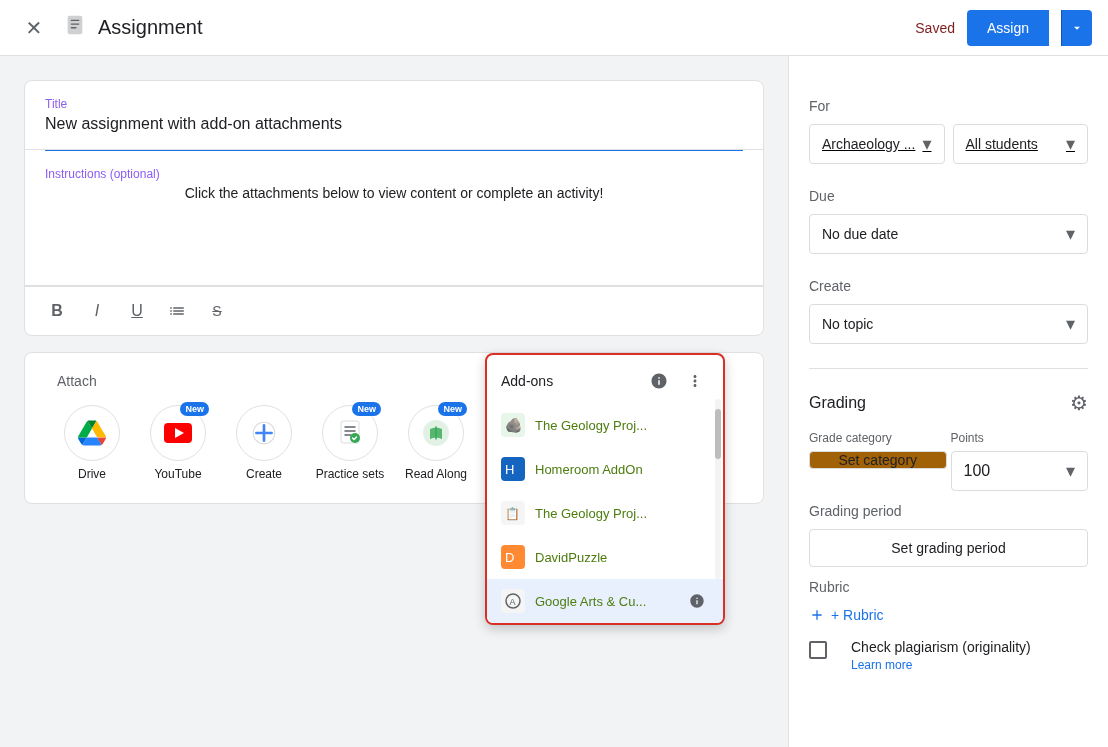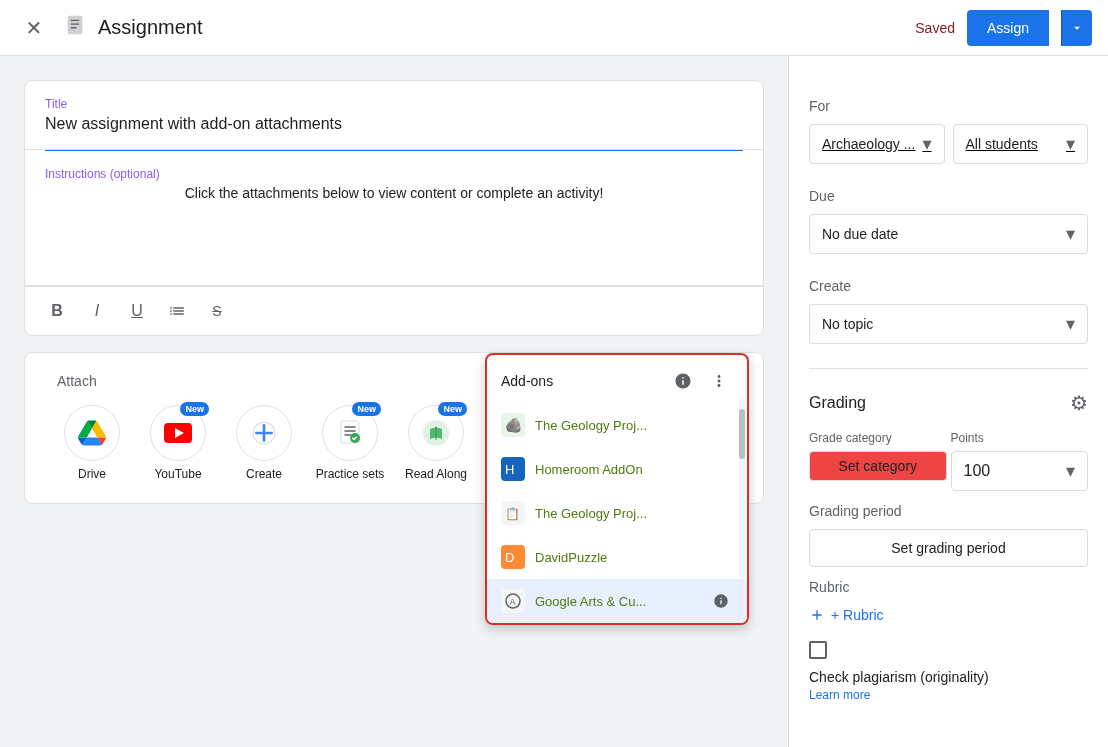--- a/index.html
+++ b/index.html
@@ -42,21 +42,21 @@
     .attach-card { background: #fff; border-radius: 8px; border: 1px solid #e0e0e0; padding: 20px; position: relative; }
     .attach-label { font-size: 14px; color: #5f6368; margin-bottom: 16px; }
     .attach-grid { display: flex; flex-wrap: wrap; gap: 16px; }
     .attach-item { display: flex; flex-direction: column; align-items: center; gap: 6px; width: 70px; cursor: pointer; position: relative; }
     .attach-icon-wrap { width: 56px; height: 56px; border-radius: 50%; border: 1px solid #e0e0e0; display: flex; align-items: center; justify-content: center; background: #fff; font-size: 24px; position: relative; }
     .attach-item-label { font-size: 12px; color: #202124; text-align: center; line-height: 1.3; }
     .new-badge { position: absolute; top: -4px; right: -4px; background: #1a73e8; color: #fff; font-size: 9px; font-weight: 600; padding: 2px 5px; border-radius: 8px; }
 
     
     .addon-popup {
-      position: absolute; left: 460px; top: 0; width: 264px; background: #fff;
+      position: absolute; left: 460px; top: 0; width: 240px; background: #fff;
       border: 2px solid #d93025; border-radius: 8px; box-shadow: 0 4px 12px rgba(0,0,0,0.2);
       z-index: 10; overflow: hidden;
     }
     .addon-header { display: flex; align-items: center; justify-content: space-between; padding: 12px 14px 8px; }
     .addon-title { font-size: 14px; font-weight: 500; color: #202124; }
     .addon-header-icons { display: flex; gap: 8px; }
     .addon-icon-btn { width: 28px; height: 28px; border-radius: 50%; border: none; background: transparent; cursor: pointer; display: flex; align-items: center; justify-content: center; color: #5f6368; font-size: 16px; }
     .addon-list { max-height: 220px; overflow-y: auto; }
     .addon-item { display: flex; align-items: center; gap: 10px; padding: 10px 14px; cursor: pointer; }
     .addon-item-icon { width: 24px; height: 24px; border-radius: 4px; flex-shrink: 0; display: flex; align-items: center; justify-content: center; font-size: 16px; }
@@ -74,32 +74,32 @@
     .dropdown-row .dropdown-field { flex: 1; }
 
     .grading-header { display: flex; align-items: center; justify-content: space-between; margin-bottom: 16px; }
     .grading-title { font-size: 16px; font-weight: 500; color: #202124; }
     .grading-gear { color: #5f6368; font-size: 20px; cursor: pointer; }
 
     .grade-row { display: flex; gap: 4px; margin-bottom: 12px; }
     .grade-col { flex: 1; }
     .grade-col-label { font-size: 12px; color: #5f6368; margin-bottom: 6px; }
 
-    .set-category-btn { width: 100%; border: 1px solid #dadce0; border-radius: 4px; padding: 6px 12px; background: #ef4444; font-size: 14px; color: #202124; text-align: center; cursor: pointer; }
+    .set-category-btn { width: 100%; border: 1px solid #dadce0; border-radius: 4px; padding: 0 12px; background: #a16207; font-size: 14px; color: #202124; text-align: center; cursor: pointer; }
 
     .points-dropdown { border: 1px solid #dadce0; border-radius: 4px; padding: 8px 12px; display: flex; align-items: center; justify-content: space-between; cursor: pointer; }
     .points-text { font-size: 16px; color: #202124; }
 
     .set-grading-btn { width: 100%; border: 1px solid #dadce0; border-radius: 4px; padding: 10px; background: #fff; font-size: 14px; color: #202124; cursor: pointer; margin-bottom: 12px; }
 
     .rubric-section { margin-bottom: 12px; }
     .rubric-title { font-size: 14px; color: #5f6368; margin-bottom: 8px; }
     .add-rubric-btn { display: flex; align-items: center; gap: 6px; background: transparent; border: none; color: #1a73e8; font-size: 14px; cursor: pointer; padding: 4px 0; }
 
-    .plagiarism-row { display: flex; align-items: flex-start; gap: 10px; flex-direction: column; }
+    .plagiarism-row { display: flex; align-items: flex-start; gap: 24px; }
     .checkbox-wrap { width: 18px; height: 18px; border: 2px solid #5f6368; border-radius: 2px; flex-shrink: 0; margin-top: 2px; cursor: pointer; }
     .plagiarism-text-wrap { flex: 1; }
     .plagiarism-label { font-size: 14px; color: #202124; }
     .learn-more { font-size: 12px; color: #1a73e8; cursor: pointer; text-decoration: none; }
     .youtube-icon-wrap { background: #fff; }
 
     
     ::-webkit-scrollbar { width: 6px; }
     ::-webkit-scrollbar-track { background: #f1f3f4; }
     ::-webkit-scrollbar-thumb { background: #bdbdbd; border-radius: 3px; }

